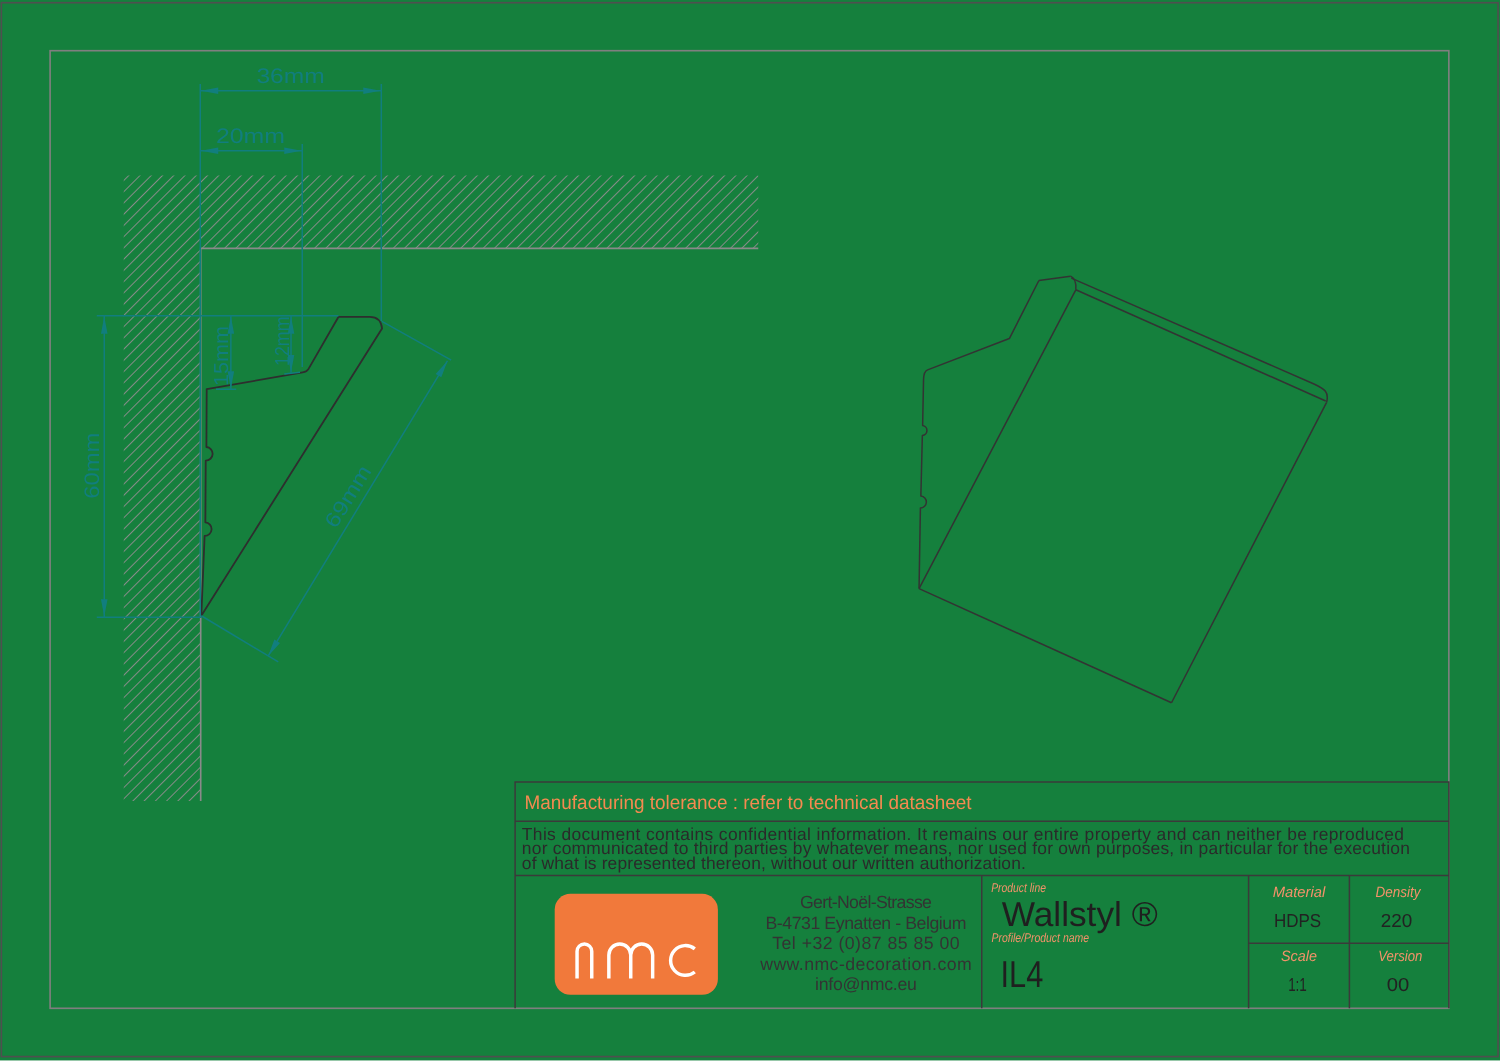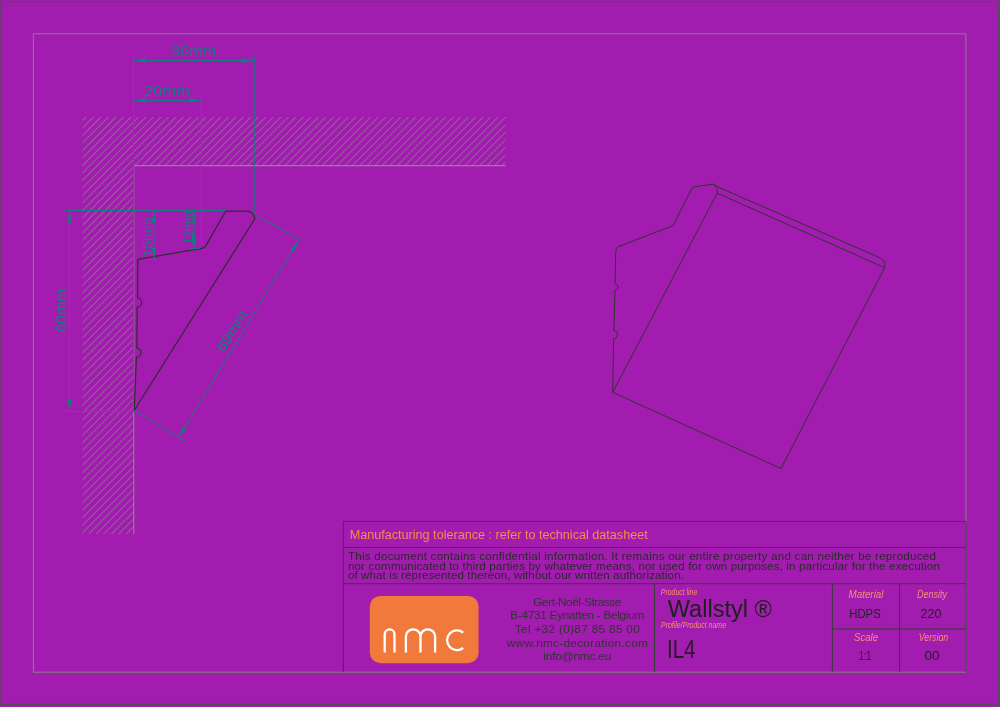--- a/index.html
+++ b/index.html
@@ -1,16 +1,16 @@
 <!DOCTYPE html>
 <html><head>
 <meta charset="utf-8">
 <style>
   html,body{margin:0;padding:0;background:#fff;}
-  #page{position:relative;width:1000px;height:707px;background:#a21caf;overflow:hidden;
+  #page{position:relative;width:1000px;height:707px;background:#15803d;overflow:hidden;
         font-family:"Liberation Sans", sans-serif;}
   svg{position:absolute;left:0;top:0;}
   text{font-family:"Liberation Sans", sans-serif;}
 </style>
 </head>
 <body>
 <div id="page">
 <svg width="1000" height="707" viewBox="0 0 1000 707">
 <defs>
 

